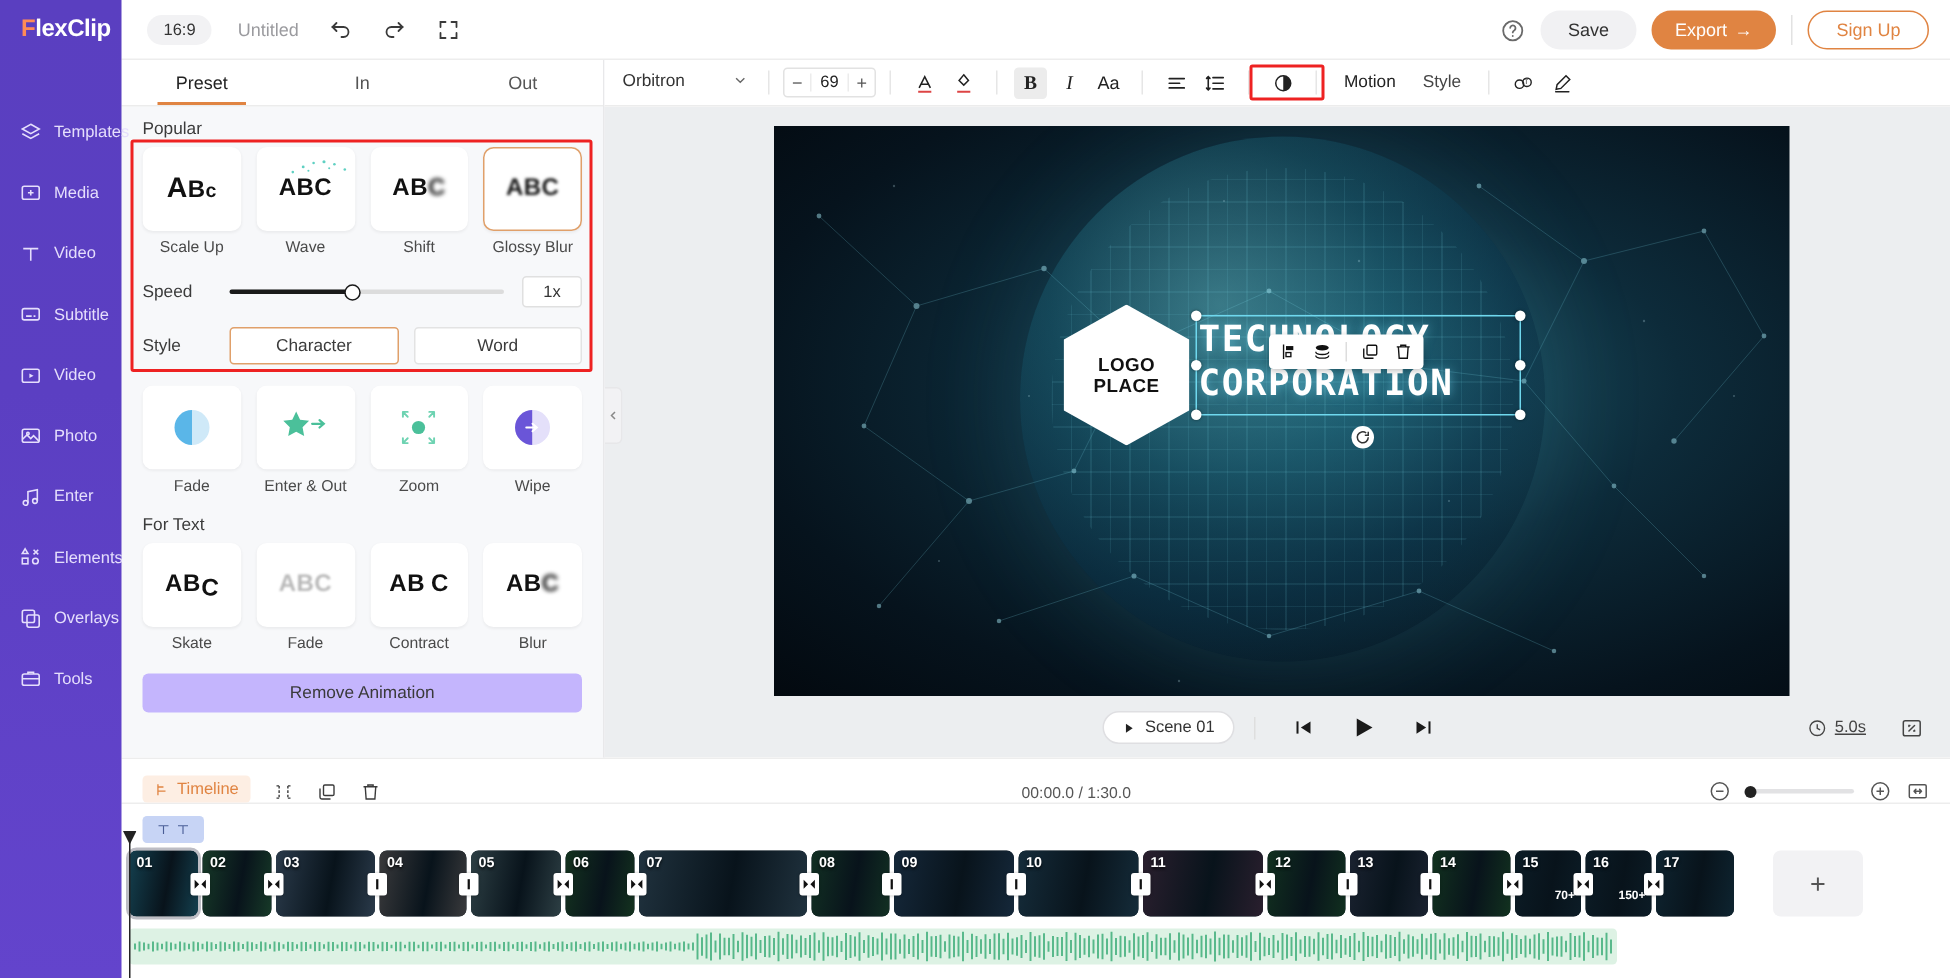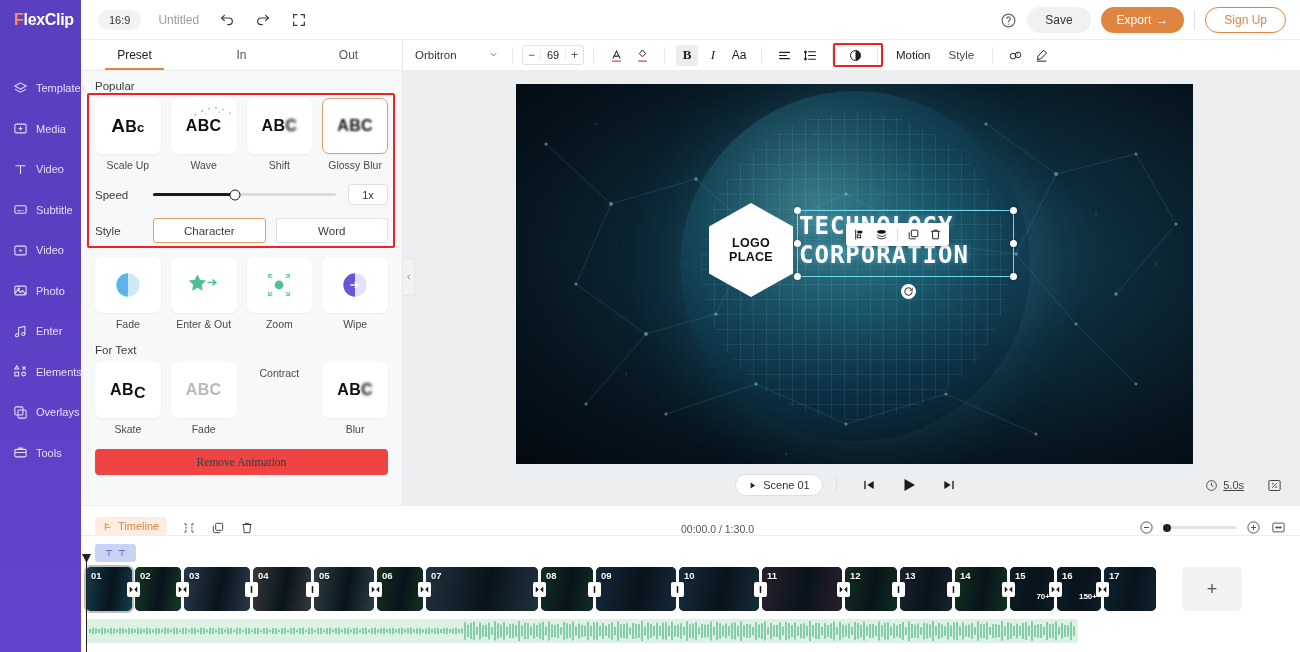--- a/index.html
+++ b/index.html
@@ -142,23 +142,23 @@
     pointer-events: none; z-index: 30;
   }
   .red-box2 {
     position: absolute; left: 833px; top: 43px;
     width: 50px; height: 24px;
     border: 2px solid #ee2222; border-radius: 2px;
     pointer-events: none; z-index: 30;
   }
   .remove-anim {
     margin: 14px 14px 0 14px;
-    height: 26px; background: #ef4444; border-radius: 4px;
+    height: 26px; background: #c4b5fd; border-radius: 4px;
     display: flex; align-items: center; justify-content: center;
-    font-size: 11.5px; color: #3a3a3a; cursor: pointer; font-family: Liberation Serif, serif;
+    font-size: 11.5px; color: #3a3a3a; cursor: pointer;
   }
   .collapse-arrow {
     position: absolute; left: 403px; top: 258px;
     width: 12px; height: 38px; background: #f2f2f4;
     border-radius: 0 4px 4px 0;
     display: flex; align-items: center; justify-content: center;
     cursor: pointer; z-index: 12;
     border: 1px solid #e7e7e9; border-left: none;
   }
 
@@ -593,20 +593,23 @@
           </div>
         <div class="anim-lbl">Skate</div>
       </div>
       <div class="anim-cell">
         <div class="anim-thumb">
             <span class="abc fade-t">ABC</span>
           </div>
         <div class="anim-lbl">Fade</div>
       </div>
       <div class="anim-cell">
+        <div class="anim-thumb">
+            <span class="abc contract"><span>AB</span><span>C</span></span>
+          </div>
         <div class="anim-lbl">Contract</div>
       </div>
       <div class="anim-cell">
         <div class="anim-thumb">
             <span class="abc half-blur"><span>AB</span><span>C</span></span>
           </div>
         <div class="anim-lbl">Blur</div>
       </div>
     </div>
   </div>

